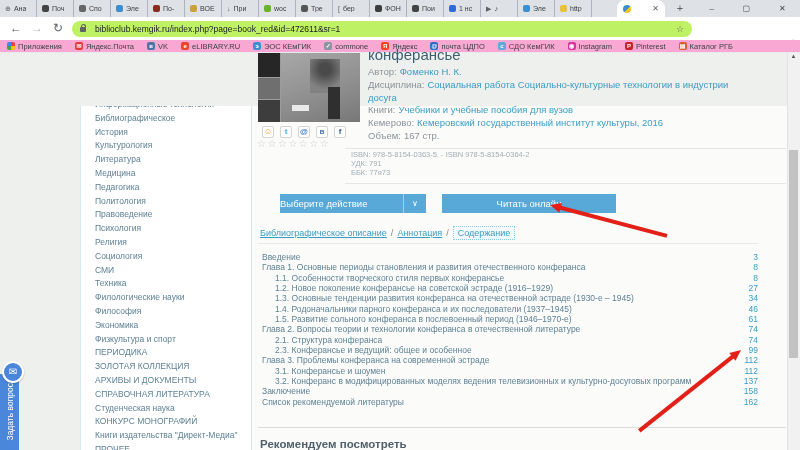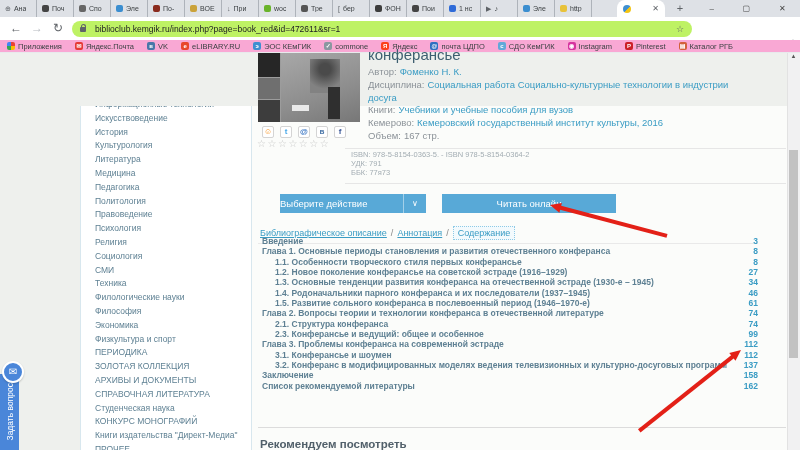--- a/index.html
+++ b/index.html
@@ -66,21 +66,21 @@
   .btn{position:absolute;top:194px;height:19px;background:#58a9d7;color:#fff;font-size:9.5px;display:flex;align-items:center;justify-content:center;cursor:pointer;}
   .btn1{left:280px;width:146px;}
   .btn1 .bl{flex:1;}
   .btn1 .chev{width:22px;text-align:center;border-left:1px solid rgba(255,255,255,.45);font-size:8px;align-self:stretch;line-height:19px;}
   .btn2{left:442px;width:174px;}
 
   .crumbs{position:absolute;left:260px;top:226px;font-size:9px;color:#888;display:flex;align-items:center;gap:4px;}
   .crumbs .lnk{color:#3a9cc4;text-decoration:underline;cursor:pointer;}
   .crumbs .cur{color:#3a9cc4;border:1px dotted #8ecae6;background:#f3fafd;padding:1px 4px;}
 
-  .toc{position:absolute;left:262px;top:236px;width:496px;font-weight:bold;}
+  .toc{position:absolute;left:262px;top:252px;width:496px;}
   .trow{position:relative;height:10.35px;line-height:10.35px;font-size:8.5px;color:#5e8093;white-space:nowrap;}
   .trow .tt{cursor:pointer;}
   .trow.ind{padding-left:13px;}
   .trow .pg{position:absolute;right:0;top:0;color:#3a9cc4;}
   .recom{position:absolute;left:260px;top:438px;font-size:11.5px;font-weight:bold;color:#51606a;}
 
   
   .askribbon{position:absolute;left:0;top:374px;width:19px;height:76px;background:#4a86d9;border-radius:0 6px 0 0;display:flex;align-items:center;justify-content:center;cursor:pointer;}
   .askribbon .vtext{writing-mode:vertical-rl;transform:rotate(180deg);color:#fff;font-size:8.5px;white-space:nowrap;}
   .askcircle{position:absolute;left:2px;top:361px;width:22px;height:22px;border-radius:50%;background:#4a86d9;border:2px solid #fff;box-sizing:border-box;color:#fff;font-size:10px;text-align:center;line-height:18px;cursor:pointer;box-shadow:0 1px 2px rgba(0,0,0,.2);}
@@ -245,21 +245,21 @@
       <span class="bmi" style="background: rgb(210, 96, 58);">▤</span>
       <span class="t">Каталог РГБ</span>
     </span>
   </div>
 
 <div class="page">
   <div class="maincard"></div>
   <div class="sidecard">
     <div class="sidelist" id="sidelist">
         <div class="sideitem">Информационные технологии</div>
-        <div class="sideitem">Искусствоведение</div>
+        <div class="sideitem">Библиографическое</div>
         <div class="sideitem">История</div>
         <div class="sideitem">Культурология</div>
         <div class="sideitem">Литература</div>
         <div class="sideitem">Медицина</div>
         <div class="sideitem">Педагогика</div>
         <div class="sideitem">Политология</div>
         <div class="sideitem">Правоведение</div>
         <div class="sideitem">Психология</div>
         <div class="sideitem">Религия</div>
         <div class="sideitem">Социология</div>

